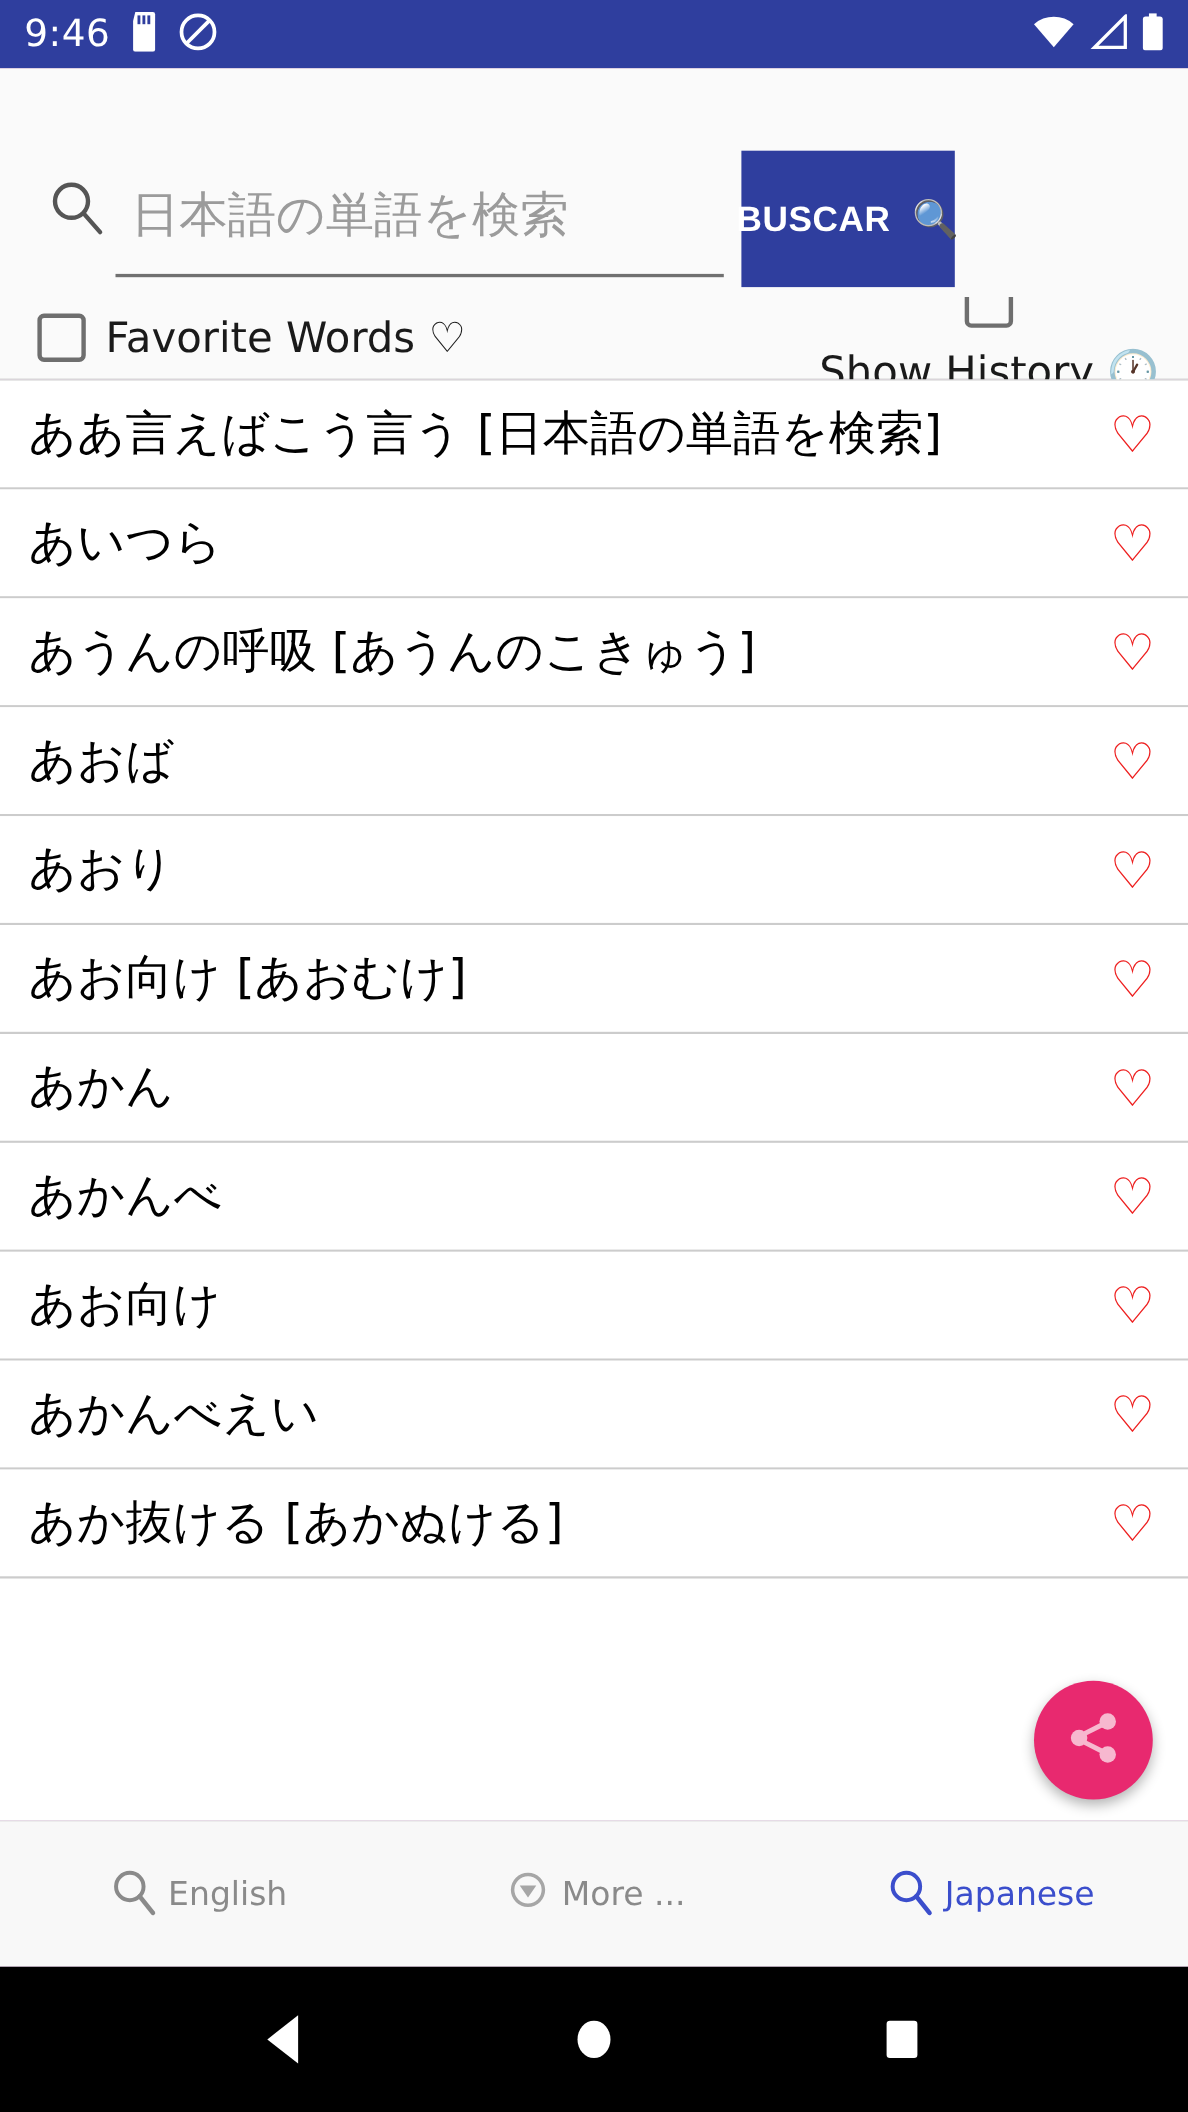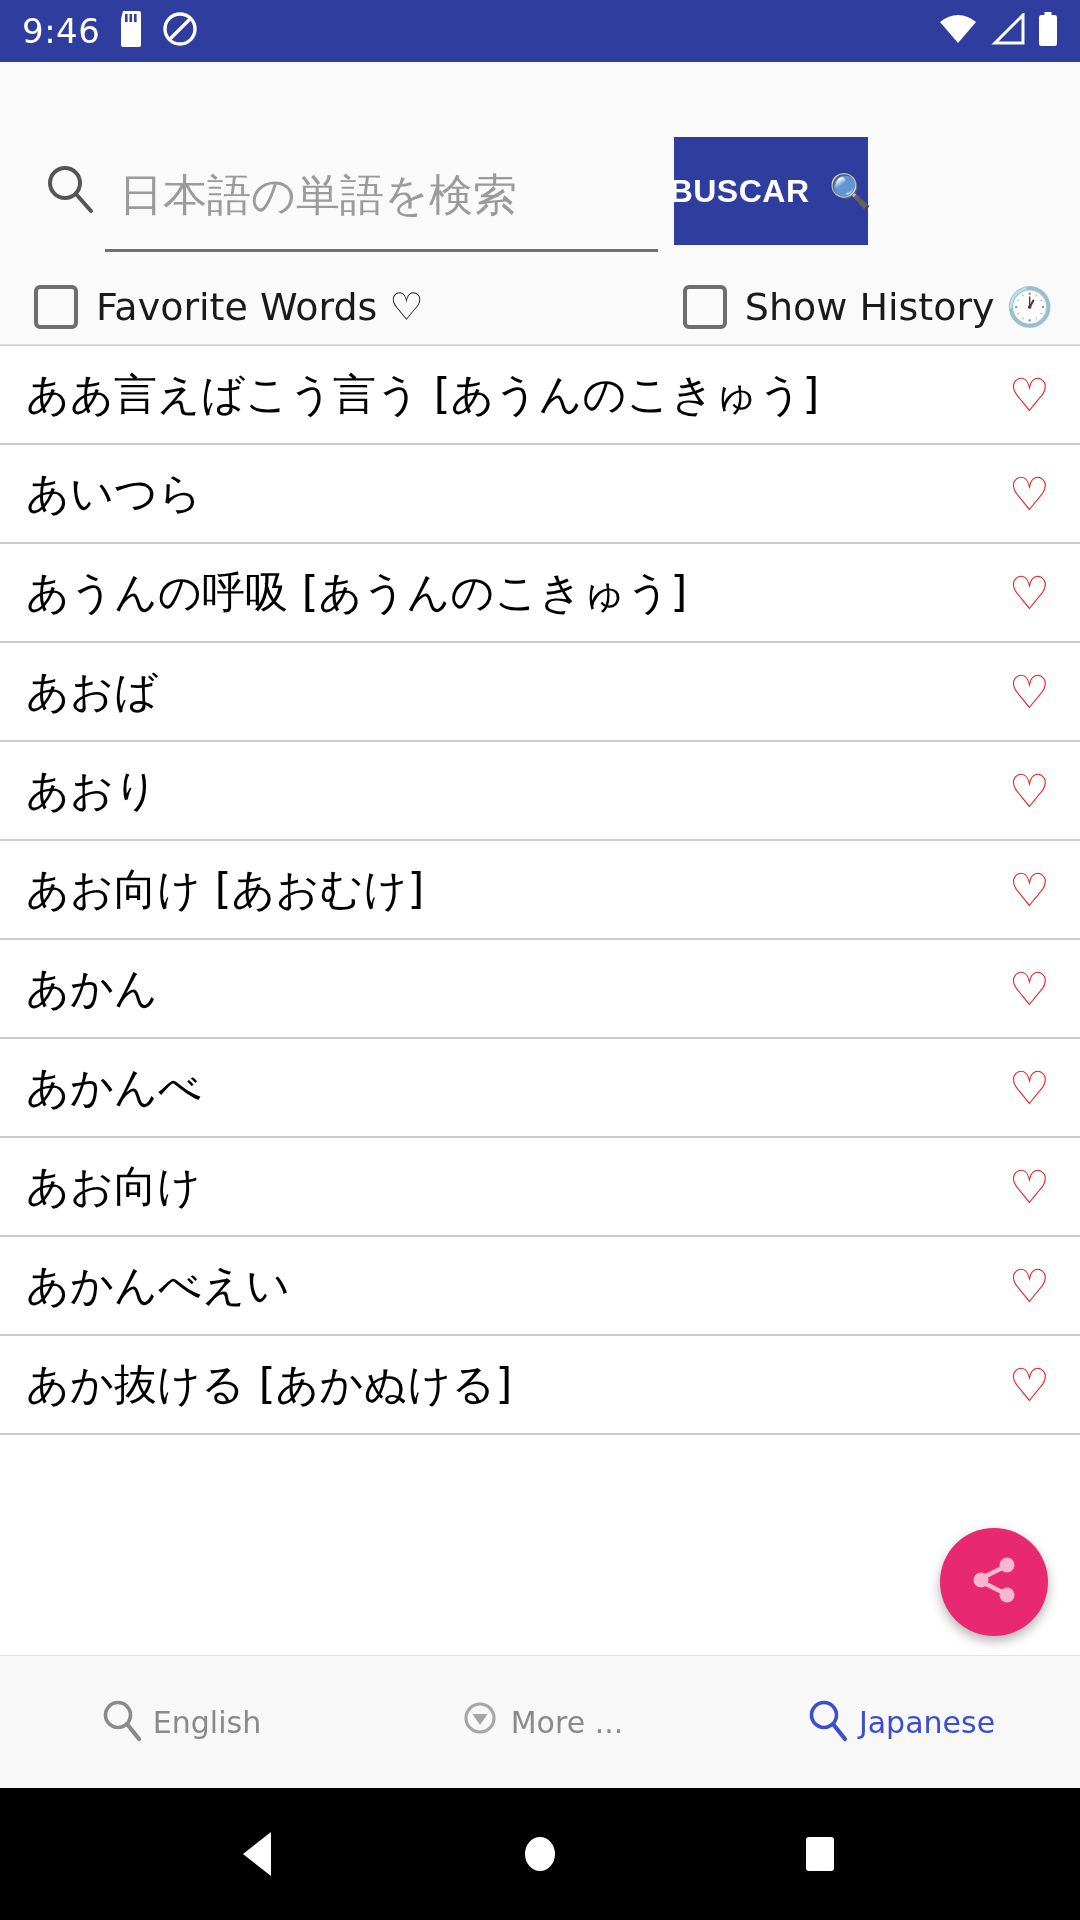--- a/index.html
+++ b/index.html
@@ -84,21 +84,21 @@
     color: #9b9b9b;
     font-family: "DejaVu Sans", sans-serif;
     white-space: nowrap;
     padding-left: 14px;
   }
   .buscar-btn {
     position: absolute;
     left: 674px;
     top: 75px;
     width: 194px;
-    height: 108px;
+    height: 124px;
     background: #2f3e9e;
     color: #ffffff;
     display: flex;
     align-items: center;
     justify-content: center;
     gap: 20px;
     font-size: 32px;
     font-weight: bold;
     letter-spacing: 0.5px;
     cursor: pointer;
@@ -116,21 +116,21 @@
     border-bottom: 1px solid #dddddd;
   }
   .checkitem {
     display: flex;
     align-items: center;
     gap: 18px;
     cursor: pointer;
     text-align: center;
   }
   .checkitem.first { margin-left: 34px; }
-  .checkitem.second { margin-left: auto; margin-right: 26px; }
+  .checkitem.second { margin-left: auto; margin-right: 26px; flex-direction: column; }
   .cbox {
     width: 44px;
     height: 44px;
     border: 4px solid #6e6e6e;
     border-radius: 6px;
     box-sizing: border-box;
     background: #fafafa;
   }
   .clabel {
     font-size: 38px;
@@ -294,21 +294,21 @@
       <span class="clabel">Favorite Words ♡</span>
     </div>
     <div class="checkitem second">
       <span class="cbox"></span>
       <span class="clabel">Show History 🕐</span>
     </div>
   </div>
 
   <div class="wordlist" id="wordlist">
       <div class="wordrow">
-        <span class="wordtext">ああ言えばこう言う [あうんのこきゅう]</span>
+        <span class="wordtext">ああ言えばこう言う [日本語の単語を検索]</span>
         <span class="heart" style="color: rgb(238, 32, 32);">♡</span>
       </div>
       <div class="wordrow">
         <span class="wordtext">あいつら</span>
         <span class="heart" style="color: rgb(238, 32, 32);">♡</span>
       </div>
       <div class="wordrow">
         <span class="wordtext">あうんの呼吸 [あうんのこきゅう]</span>
         <span class="heart" style="color: rgb(238, 32, 32);">♡</span>
       </div>

